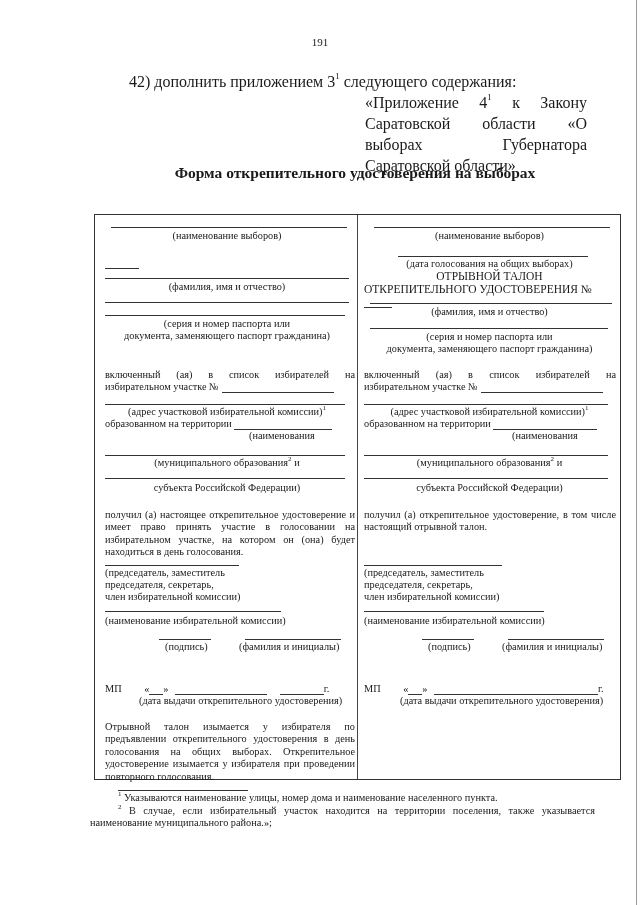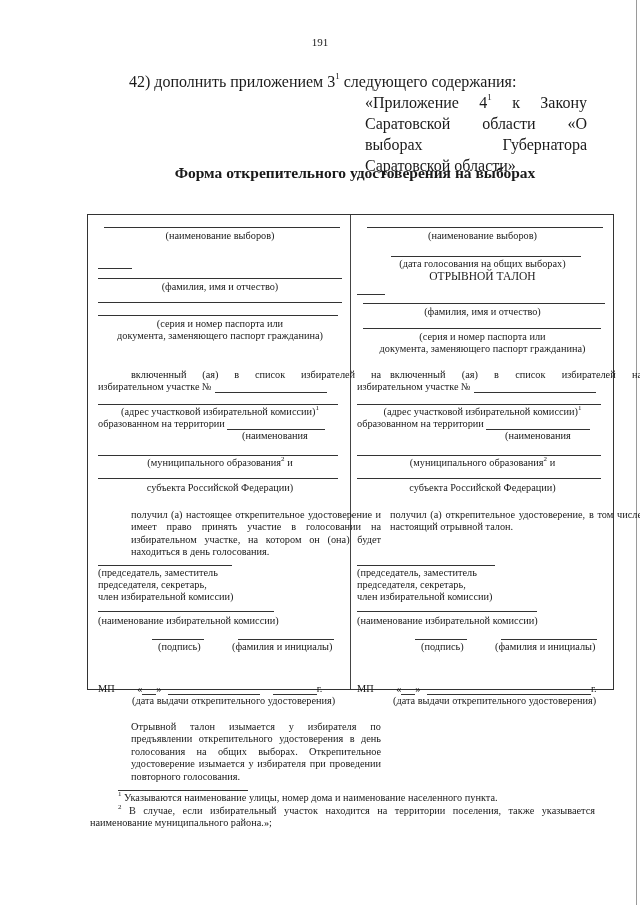--- a/index.html
+++ b/index.html
@@ -5,28 +5,28 @@
   html, body { margin:0; padding:0; background:#ffffff; }
   body { width:640px; height:905px; position:relative; overflow:hidden;
          font-family:"Liberation Serif", "DejaVu Serif", serif; color:#1a1a1a; }
   .edge { position:absolute; left:636px; top:0; width:1px; height:905px; background:#9a9a9a; }
   .page-num { position:absolute; top:36px; left:0; width:640px; text-align:center; font-size:11px; }
   .intro { position:absolute; top:72px; left:129px; font-size:16px; line-height:20px;text-align:right; }
   .intro sup, .app sup { font-size:9px; vertical-align:8px; line-height:0; }
   .app { position:absolute; top:92px; left:365px; width:222px; font-size:16px; line-height:21px; text-align:justify; text-align-last:left; }
   .title { position:absolute; top:163px; left:0; width:640px; text-align:center; font-weight:bold; font-size:15.5px; line-height:19px;padding-left:35px; }
 
-  .form { position:absolute; left:87px; top:214px; width:527px; height:476px; border:1.2px solid #333; box-sizing:border-box;padding-left:32px; }
+  .form { position:absolute; left:94px; top:214px; width:527px; height:566px; border:1.2px solid #333; box-sizing:border-box;padding-left:32px; }
   .divider { position:absolute; left:262px; top:0; bottom:0; width:0; border-left:1.2px solid #444; }
   .col { position:absolute; top:0; width:256px; font-size:10.3px; line-height:12.4px; }
   .col.left { left:4px; }
   .col.right { left:267px; width:255px; }
   .blk { position:absolute; left:0; width:100%; }
   .c { text-align:center; }
-  .j { text-align:justify;margin-left:33px; }
+  .j { text-align:justify; }
   .line { border-bottom:1px solid #333; height:0; }
   .u { display:inline-block; border-bottom:1px solid #333; height:10px; vertical-align:bottom; }
   sup.s { font-size:7px; vertical-align:5px; line-height:0; }
   .big { font-size:11.5px; }
 
   .fn-line { position:absolute; left:118px; top:790px; width:130px; border-bottom:1px solid #333; }
   .fn { position:absolute; left:90px; width:505px; font-size:10.3px; line-height:12.4px; }
   .fn sup { font-size:7px; vertical-align:5px; line-height:0; }
 </style>
 </head>
@@ -126,21 +126,21 @@
     <div class="blk" style="top:12px;left:12px;width:236px;">
         <div class="line"></div>
       </div>
     <div class="blk c" style="top:15px;">(наименование выборов)</div>
 
     <div class="blk" style="top:41px;left:36px;width:190px;">
         <div class="line"></div>
       </div>
     <div class="blk c" style="top:43px;">(дата голосования на общих выборах)</div>
     <div class="blk c big" style="top:55px;">ОТРЫВНОЙ ТАЛОН</div>
-    <div class="blk big" style="top:68px;left:2px;"> <span class="u" style="width:28px;"></span></div>
+    <div class="blk big" style="top:68px;left:2px;"><span>ОТКРЕПИТЕЛЬНОГО УДОСТОВЕРЕНИЯ №</span> <span class="u" style="width:28px;"></span></div>
 
     <div class="blk" style="top:88px;left:8px;width:242px;">
         <div class="line"></div>
       </div>
     <div class="blk c" style="top:91px;">(фамилия, имя и отчество)</div>
     <div class="blk" style="top:113px;left:8px;width:238px;">
         <div class="line"></div>
       </div>
     <div class="blk c" style="top:116px;">(серия и номер паспорта или</div>
     <div class="blk c" style="top:128px;">документа, заменяющего паспорт гражданина)</div>

